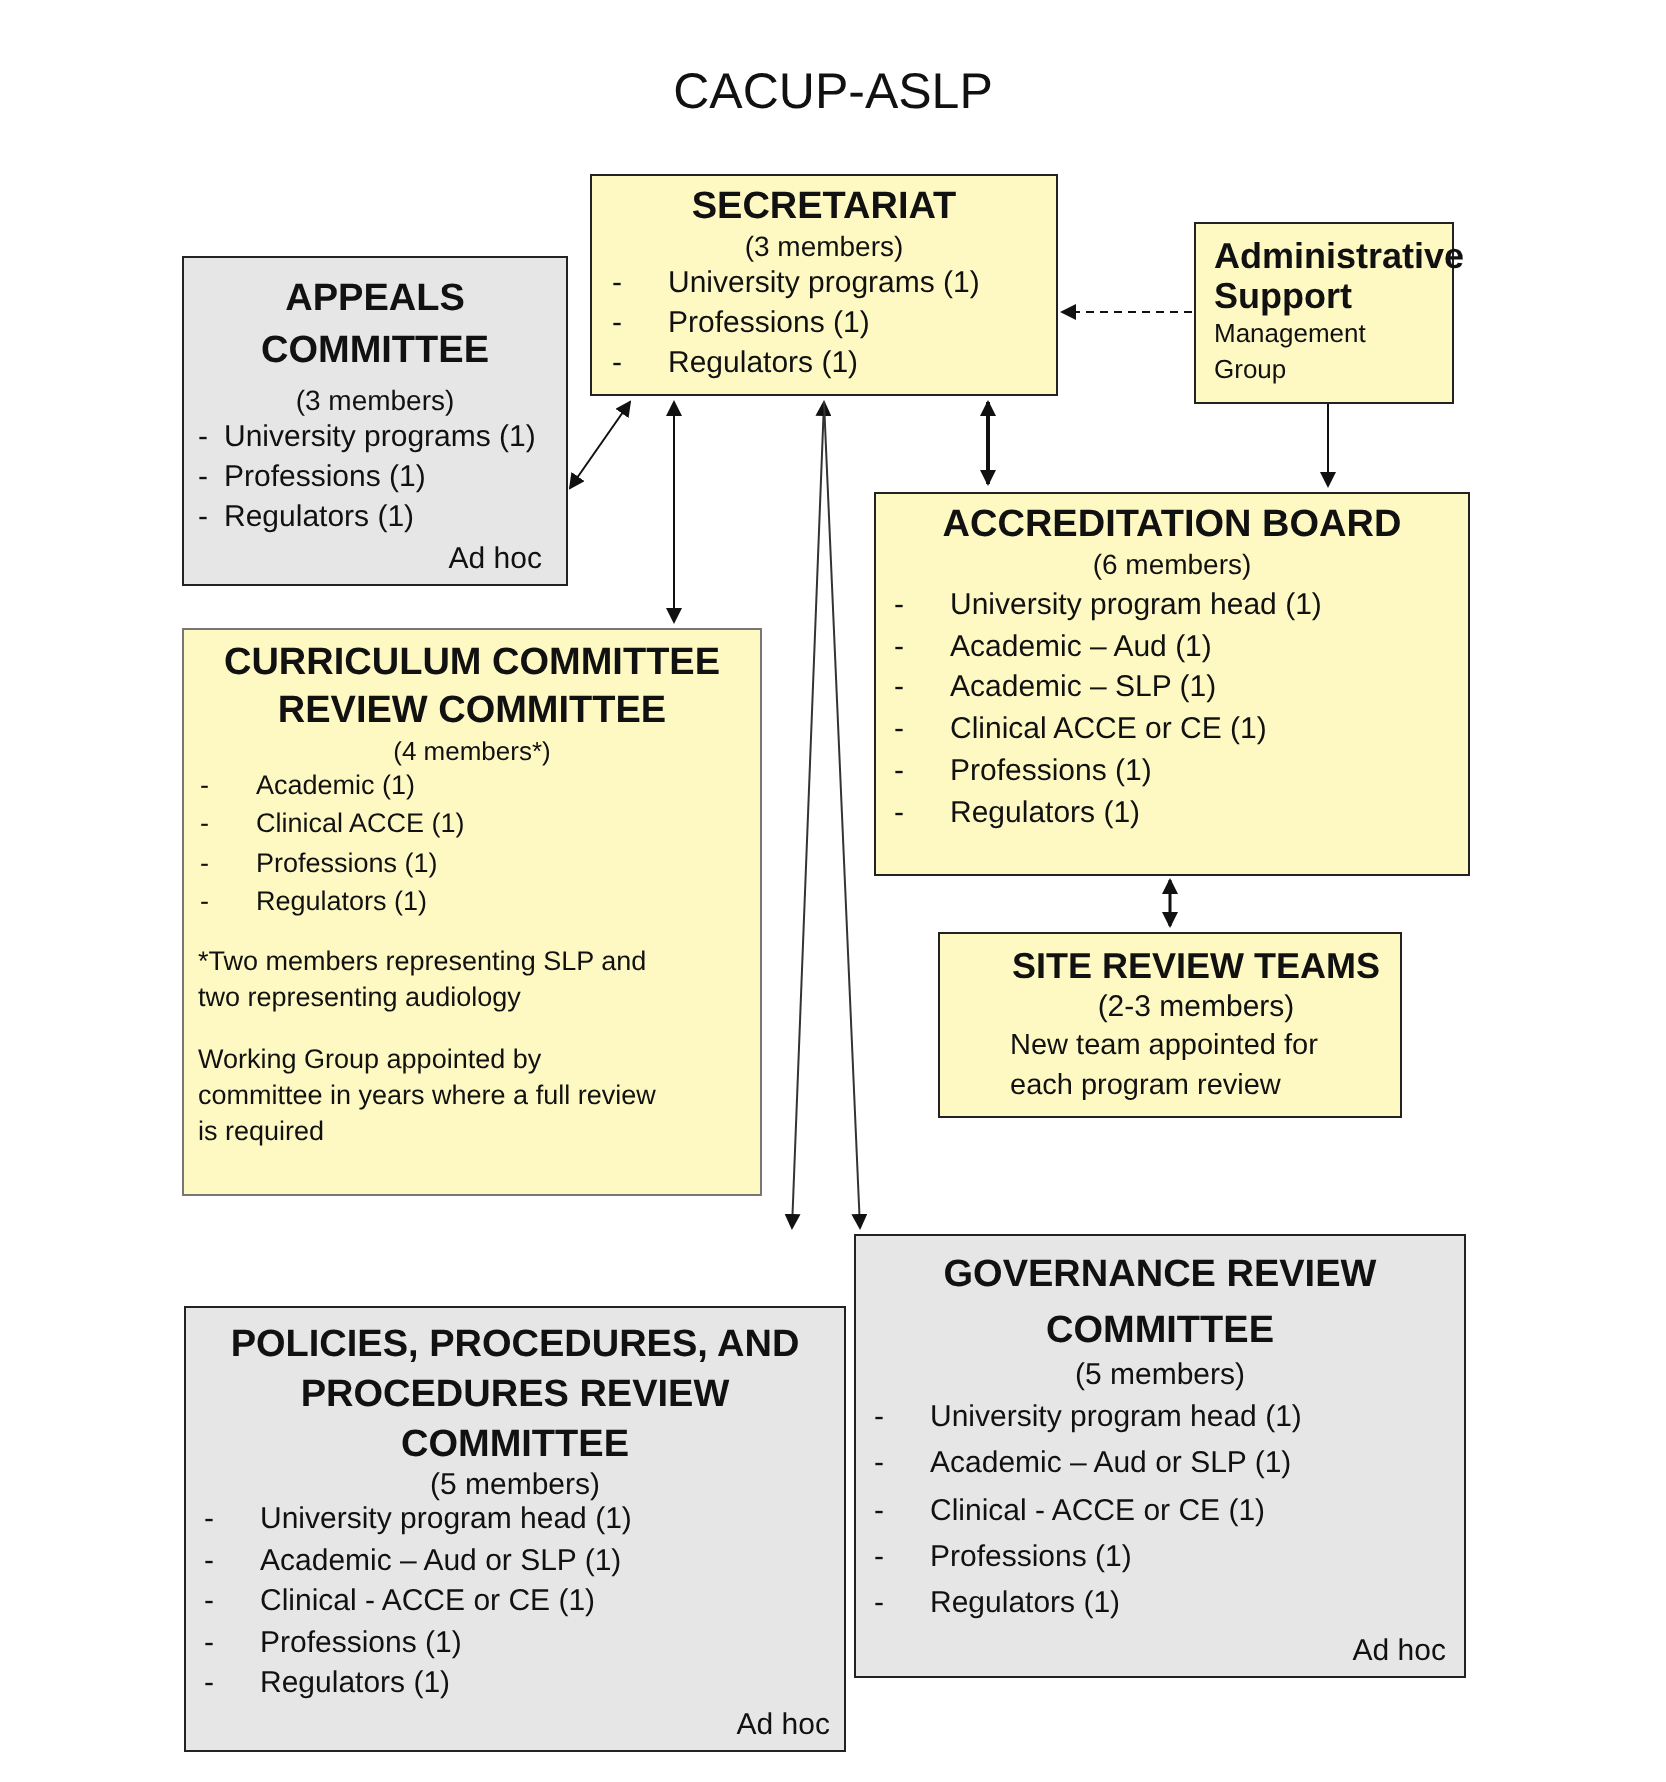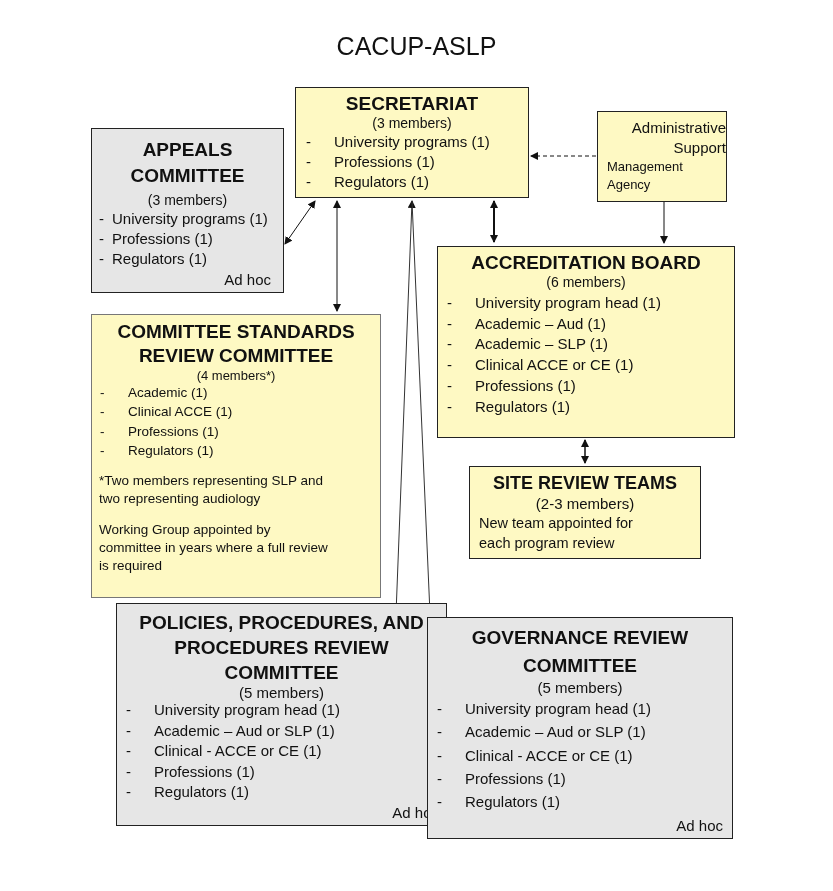--- a/index.html
+++ b/index.html
@@ -66,76 +66,76 @@
   <div class="sub" style="margin-top:3px;">(3 members)</div>
   <ul class="list" style="margin-left:7px;">
     <li><span class="dash">-</span><span style="margin-left:13px">University programs (1)</span></li>
     <li><span class="dash">-</span><span style="margin-left:13px">Professions (1)</span></li>
     <li><span class="dash">-</span><span style="margin-left:13px">Regulators (1)</span></li>
   </ul>
   <div class="adhoc">Ad hoc</div>
 </div>
 
 <div class="box" style="left:597px; top:111px; width:130px; height:91px; padding:6px 0 0 9px;">
-  <div style="font-weight:normal; font-size:15px; line-height:20px;text-align:right;">
+  <div style="font-weight:bold; font-size:18px; line-height:20px;">
     <div>Administrative</div>
     <div>Support</div>
   </div>
   <div style="font-size:13px; line-height:18px;">
     <div>Management</div>
-    <div>Agency</div>
+    <div>Group</div>
   </div>
 </div>
 
 <div class="box" style="left:437px; top:246px; width:298px; height:192px;">
   <div class="hd" style="margin-top:5px;">ACCREDITATION BOARD</div>
   <div class="sub">(6 members)</div>
   <ul class="list" style="margin-left:9px; margin-top:2px;">
     <li style="line-height:20.7px"><span class="dash">-</span><span style="margin-left:28px">University program head (1)</span></li>
     <li style="line-height:20.7px"><span class="dash">-</span><span style="margin-left:28px">Academic – Aud (1)</span></li>
     <li style="line-height:20.7px"><span class="dash">-</span><span style="margin-left:28px">Academic – SLP (1)</span></li>
     <li style="line-height:20.7px"><span class="dash">-</span><span style="margin-left:28px">Clinical ACCE or CE (1)</span></li>
     <li style="line-height:20.7px"><span class="dash">-</span><span style="margin-left:28px">Professions (1)</span></li>
     <li style="line-height:20.7px"><span class="dash">-</span><span style="margin-left:28px">Regulators (1)</span></li>
   </ul>
 </div>
 
 <div class="box lightborder" style="left:91px; top:314px; width:290px; height:284px;">
   <div class="hd" style="margin-top:5px; line-height:24px;">
-    <div>COMMITTEE STANDARDS</div>
+    <div>CURRICULUM COMMITTEE</div>
     <div>REVIEW COMMITTEE</div>
   </div>
   <div class="sub small" style="font-size:13px;">(4 members*)</div>
   <ul class="list" style="margin-left:8px;">
     <li style="font-size:13.5px; line-height:19.3px"><span class="dash">-</span><span style="margin-left:28px">Academic (1)</span></li>
     <li style="font-size:13.5px; line-height:19.3px"><span class="dash">-</span><span style="margin-left:28px">Clinical ACCE (1)</span></li>
     <li style="font-size:13.5px; line-height:19.3px"><span class="dash">-</span><span style="margin-left:28px">Professions (1)</span></li>
     <li style="font-size:13.5px; line-height:19.3px"><span class="dash">-</span><span style="margin-left:28px">Regulators (1)</span></li>
   </ul>
   <div class="note" style="margin:12px 0 0 7px;">
     <div>*Two members representing SLP and</div>
     <div>two representing audiology</div>
   </div>
   <div class="note" style="margin:13px 0 0 7px;">
     <div>Working Group appointed by</div>
     <div>committee in years where a full review</div>
     <div>is required</div>
   </div>
 </div>
 
-<div class="box" style="left:469px; top:466px; width:232px; height:93px;">
+<div class="box" style="left:469px; top:466px; width:232px; height:93px;padding-left:26px;">
   <div class="hd" style="margin-top:5px; font-size:18px;">SITE REVIEW TEAMS</div>
   <div class="sub" style="font-size:15px; line-height:19px;">(2-3 members)</div>
   <div style="margin-left:9px; font-size:14.5px; line-height:20px;">
     <div>New team appointed for</div>
     <div>each program review</div>
   </div>
 </div>
 
-<div class="box gray" style="left:92px; top:603px; width:331px; height:223px;margin-left:24px;">
+<div class="box gray" style="left:92px; top:653px; width:331px; height:223px;">
   <div class="hd" style="margin-top:6px; line-height:25px;">
     <div>POLICIES, PROCEDURES, AND</div>
     <div>PROCEDURES REVIEW</div>
     <div>COMMITTEE</div>
   </div>
   <div class="sub small">(5 members)</div>
   <ul class="list" style="margin-left:9px;">
     <li style="line-height:20.5px"><span class="dash">-</span><span style="margin-left:28px">University program head (1)</span></li>
     <li style="line-height:20.5px"><span class="dash">-</span><span style="margin-left:28px">Academic – Aud or SLP (1)</span></li>
     <li style="line-height:20.5px"><span class="dash">-</span><span style="margin-left:28px">Clinical - ACCE or CE (1)</span></li>

